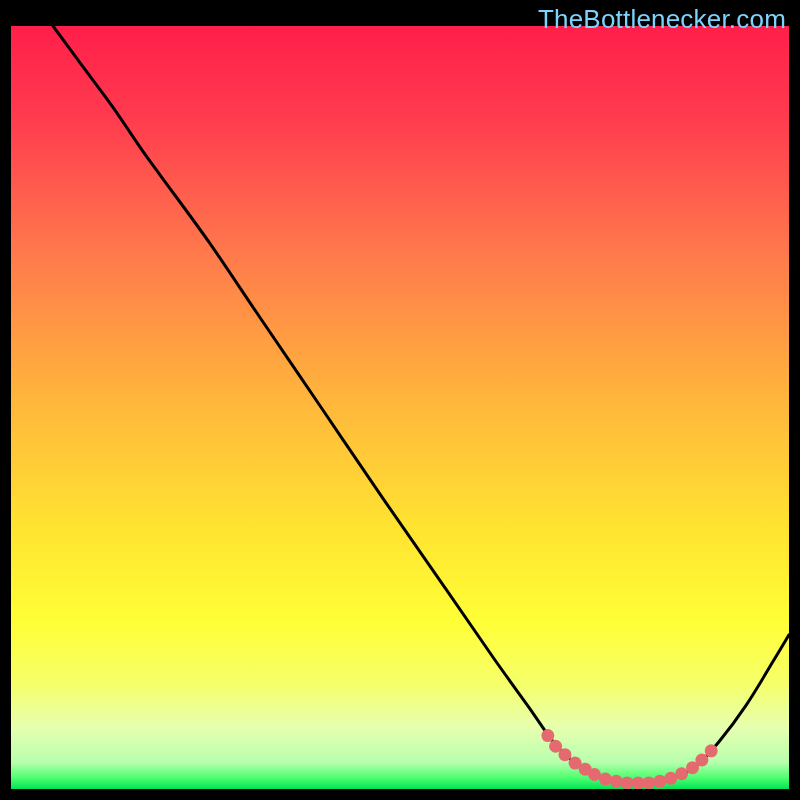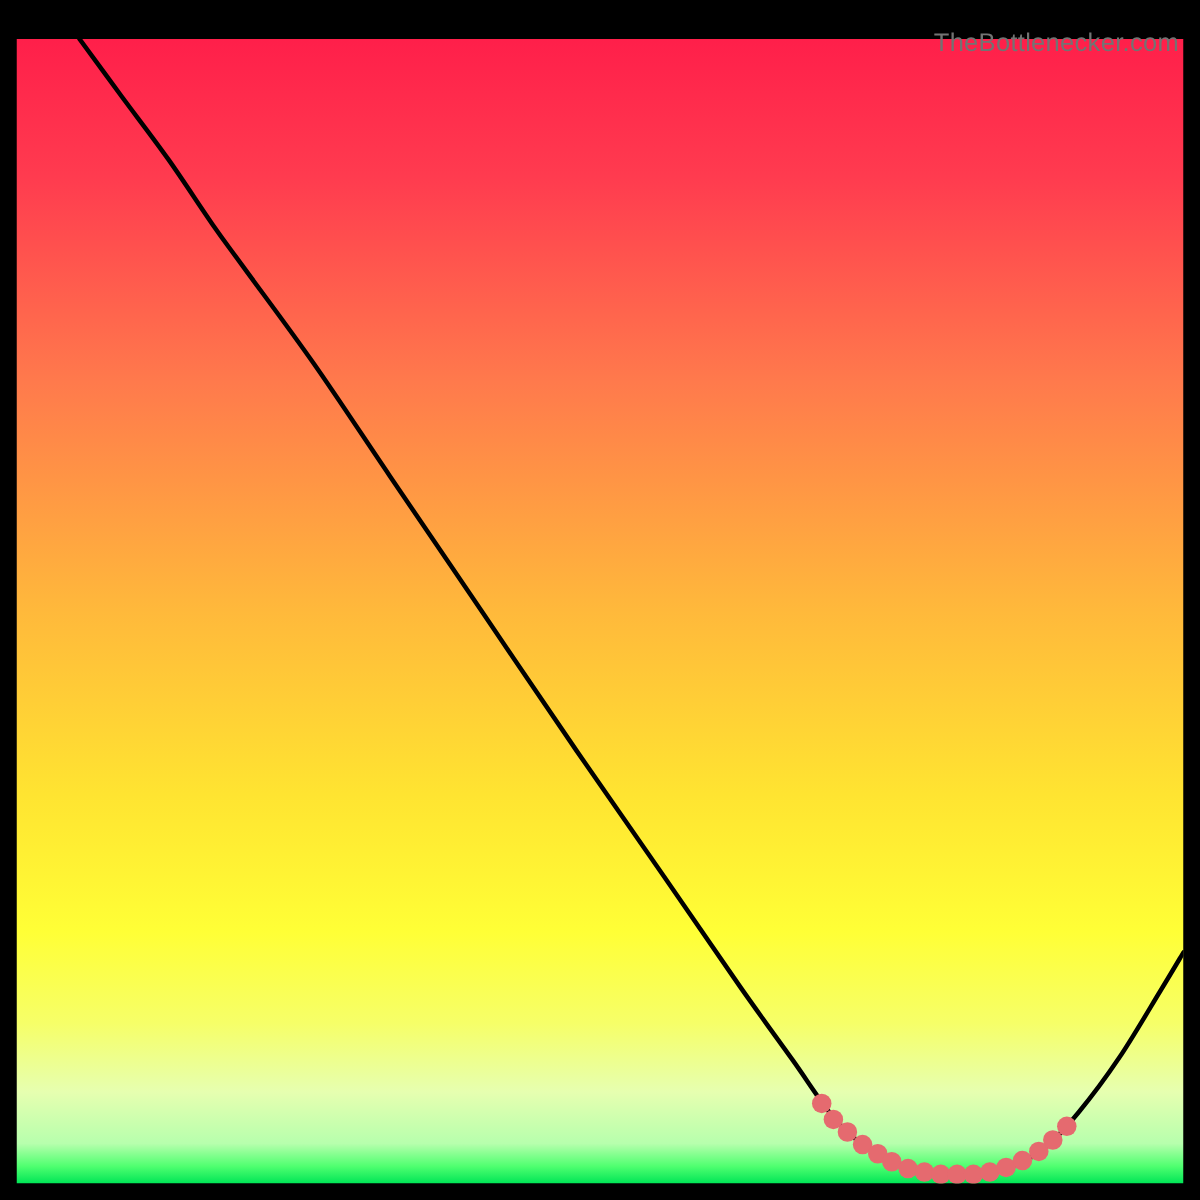--- a/index.html
+++ b/index.html
@@ -21,24 +21,24 @@
   }
   .plot {
     position: absolute;
     left: 11px;
     top: 26px;
     width: 778px;
     height: 763px;
   }
   .watermark {
     position: absolute;
-    top: 19px;
+    top: 4px;
     right: 14px;
-    color: #737373;
-    font-size: 17px;
+    color: #7dd3fc;
+    font-size: 26px;
     font-weight: 500;
     letter-spacing: 0.2px;
     user-select: none;
   }
 </style>
 </head>
 <body>
 
 <div class="frame"></div>
 

